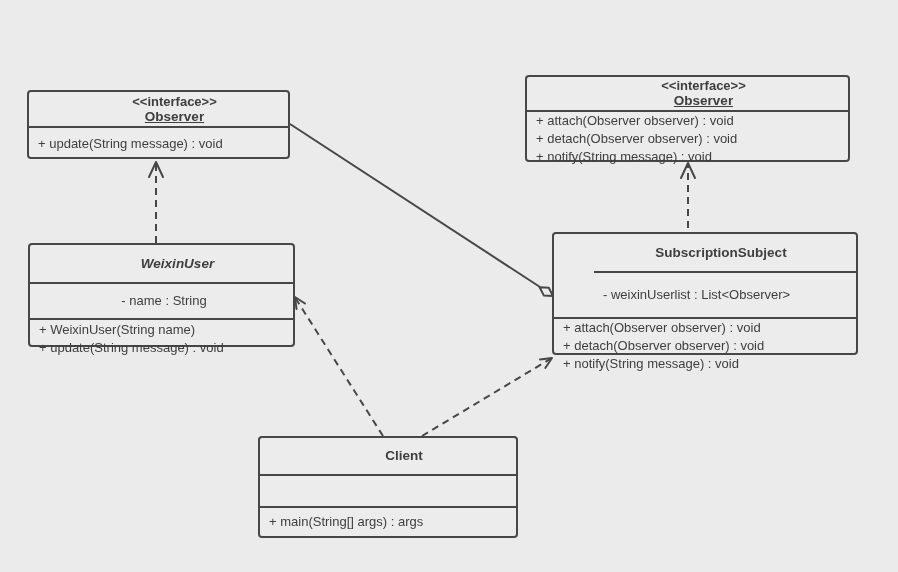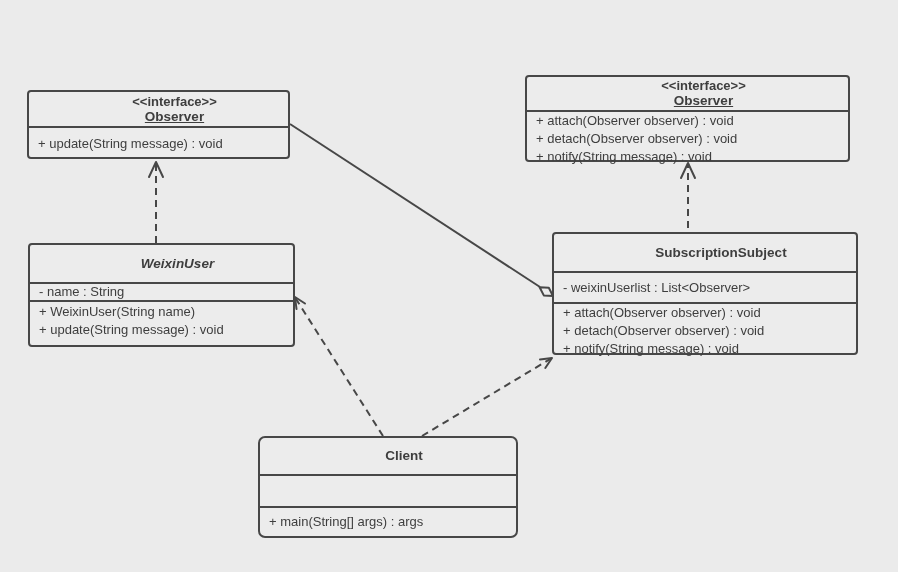--- a/index.html
+++ b/index.html
@@ -118,44 +118,44 @@
       <div class="member">+ attach(Observer observer) : void</div>
       <div class="member">+ detach(Observer observer) : void</div>
       <div class="member">+ notify(String message) : void</div>
     </div>
   </div>
 
   <div class="uml-class" style="left:28px; top:243px; width:267px; height:104px;">
     <div class="compartment hdr" style="height:37px;font-style:italic;">
       <div class="cname">WeixinUser</div>
     </div>
-    <div class="compartment members v-center" style="height:18px;">
+    <div class="compartment members v-center" style="height:36px;text-align:center;">
       <div class="member">- name : String</div>
     </div>
     <div class="compartment members" style="height:49px; padding-top:1px;">
       <div class="member">+ WeixinUser(String name)</div>
       <div class="member">+ update(String message) : void</div>
     </div>
   </div>
 
   <div class="uml-class" style="left:552px; top:232px; width:306px; height:123px;">
     <div class="compartment hdr" style="height:37px;">
       <div class="cname">SubscriptionSubject</div>
     </div>
-    <div class="compartment members v-center" style="height:31px;">
+    <div class="compartment members v-center" style="height:46px;margin-left:40px;">
       <div class="member">- weixinUserlist : List&lt;Observer&gt;</div>
     </div>
     <div class="compartment members" style="height:51px; padding-top:0;">
       <div class="member">+ attach(Observer observer) : void</div>
       <div class="member">+ detach(Observer observer) : void</div>
       <div class="member">+ notify(String message) : void</div>
     </div>
   </div>
 
-  <div class="uml-class" style="left:258px; top:436px; width:260px; height:102px;border-radius:7px;">
+  <div class="uml-class" style="left:258px; top:436px; width:260px; height:102px;">
     <div class="compartment hdr" style="height:36px;">
       <div class="cname">Client</div>
     </div>
     <div class="compartment" style="height:32px;"></div>
     <div class="compartment members v-center" style="height:30px;">
       <div class="member">+ main(String[] args) : args</div>
     </div>
   </div>
 
 </div>

